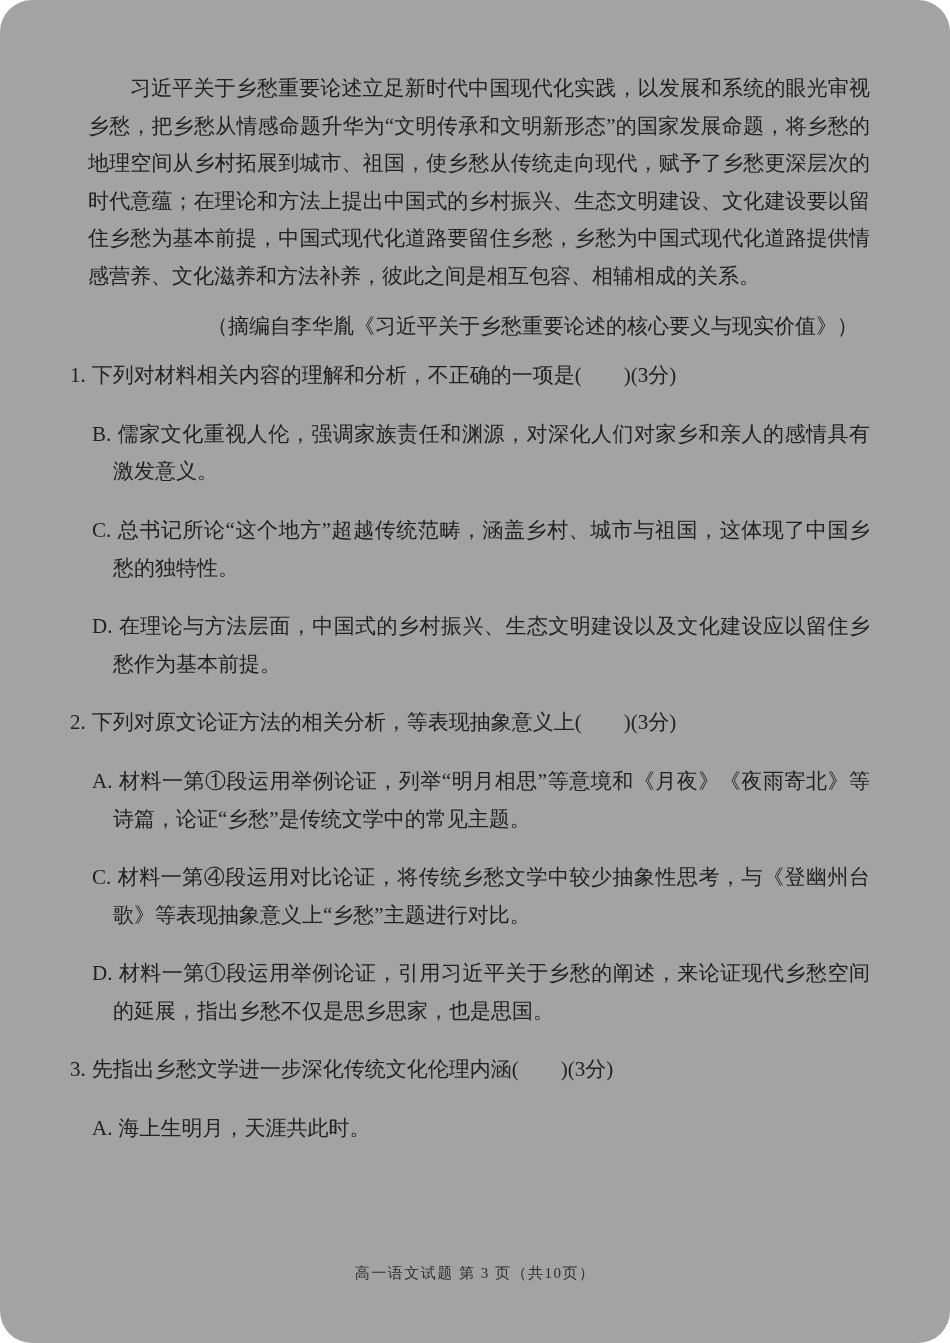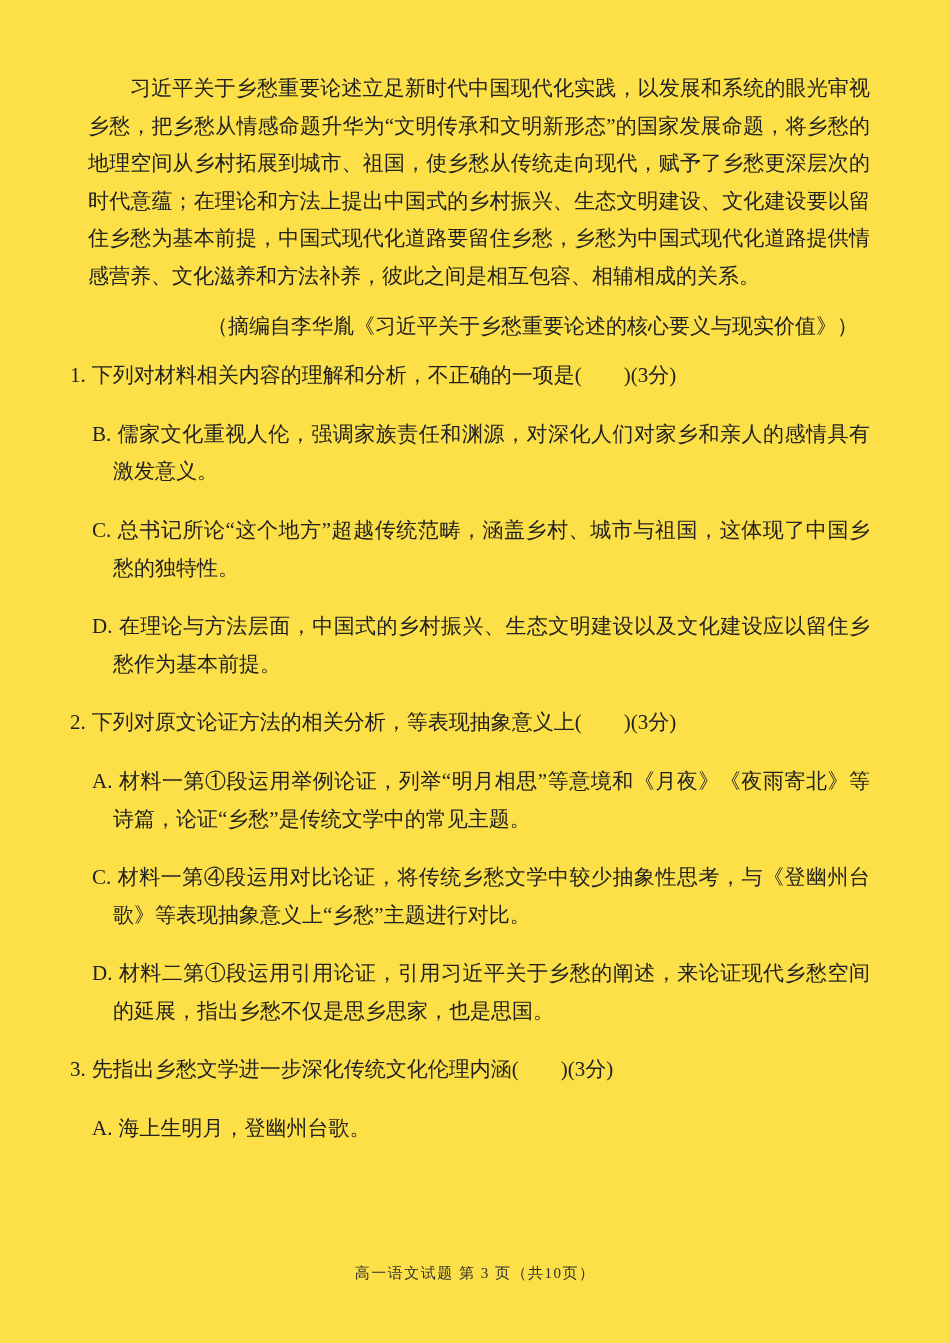--- a/index.html
+++ b/index.html
@@ -5,28 +5,29 @@
   html, body {
     margin: 0;
     padding: 0;
     background: #ffffff;
   }
   .page {
     position: relative;
     width: 950px;
     height: 1343px;
     margin: 0 auto;
-    background: #fde047;
+    background: #a3a3a3;
     box-sizing: border-box;
     padding: 70px 80px 0 70px;
     font-family: "Liberation Serif", "DejaVu Serif", serif;
     color: #212121;
     font-size: 21px;
     line-height: 37.6px;
     overflow: hidden;
+    border-radius: 32px;
   }
   
   .material {
     margin: 0 0 0 18px;
     text-indent: 2em;
     text-align: justify;
   }
   .attribution {
     text-align: right;
     margin: 12px;
@@ -75,25 +76,25 @@
     <p class="stem"><span class="q-num">1.</span><span>下列对材料相关内容的理解和分析，不正确的一项是(　　)(3分)</span></p>
     <p class="option"><span class="opt-label">B.</span><span>儒家文化重视人伦，强调家族责任和渊源，对深化人们对家乡和亲人的感情具有激发意义。</span></p>
     <p class="option"><span class="opt-label">C.</span><span>总书记所论“这个地方”超越传统范畴，涵盖乡村、城市与祖国，这体现了中国乡愁的独特性。</span></p>
     <p class="option"><span class="opt-label">D.</span><span>在理论与方法层面，中国式的乡村振兴、生态文明建设以及文化建设应以留住乡愁作为基本前提。</span></p>
   </div>
 
   <div class="question">
     <p class="stem"><span class="q-num">2.</span><span>下列对原文论证方法的相关分析，等表现抽象意义上(　　)(3分)</span></p>
     <p class="option"><span class="opt-label">A.</span><span>材料一第①段运用举例论证，列举“明月相思”等意境和《月夜》《夜雨寄北》等诗篇，论证“乡愁”是传统文学中的常见主题。</span></p>
     <p class="option"><span class="opt-label">C.</span><span>材料一第④段运用对比论证，将传统乡愁文学中较少抽象性思考，与《登幽州台歌》等表现抽象意义上“乡愁”主题进行对比。</span></p>
-    <p class="option"><span class="opt-label">D.</span><span>材料二第①段运用引用论证，引用习近平关于乡愁的阐述，来论证现代乡愁空间的延展，指出乡愁不仅是思乡思家，也是思国。</span></p>
+    <p class="option"><span class="opt-label">D.</span><span>材料一第①段运用举例论证，引用习近平关于乡愁的阐述，来论证现代乡愁空间的延展，指出乡愁不仅是思乡思家，也是思国。</span></p>
   </div>
 
   <div class="question">
     <p class="stem"><span class="q-num">3.</span><span>先指出乡愁文学进一步深化传统文化伦理内涵(　　)(3分)</span></p>
-    <p class="option"><span class="opt-label">A.</span><span>海上生明月，登幽州台歌。</span></p>
+    <p class="option"><span class="opt-label">A.</span><span>海上生明月，天涯共此时。</span></p>
     <p class="option"></p>
 
   </div>
 
   <div class="footer">高一语文试题 第 3 页（共10页）</div>
 
 </div>
 
 </body></html>

